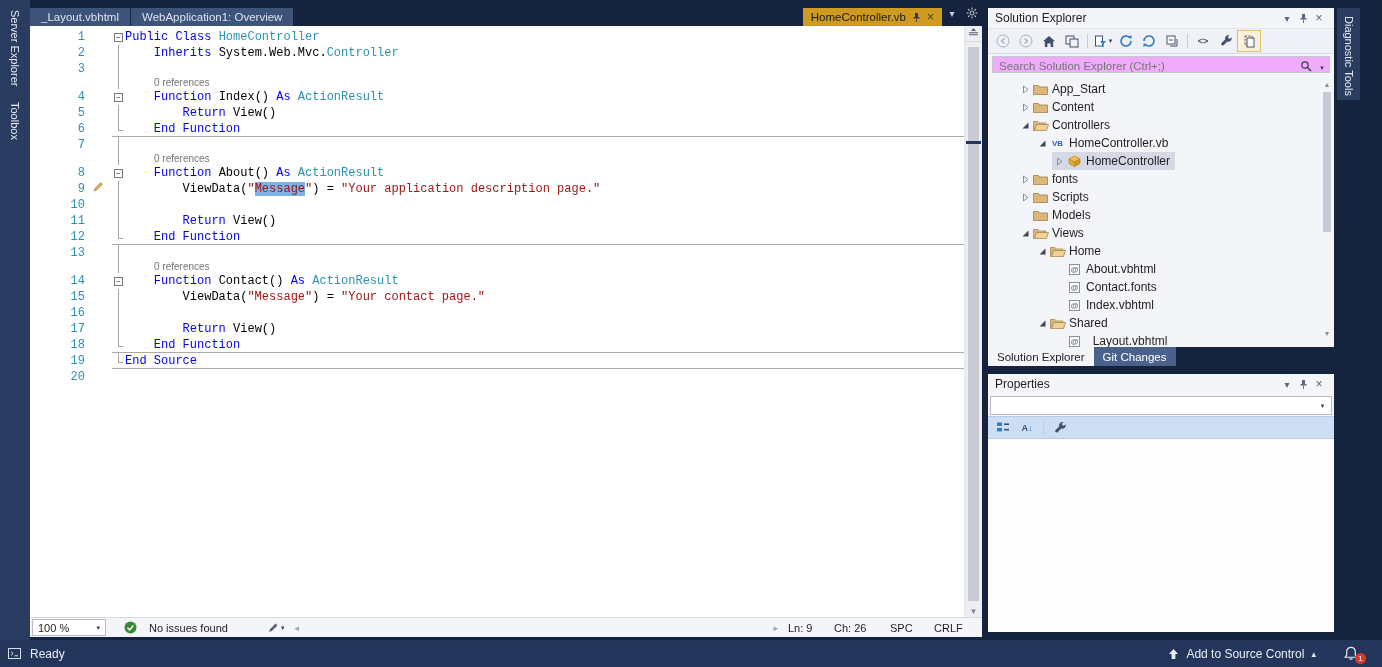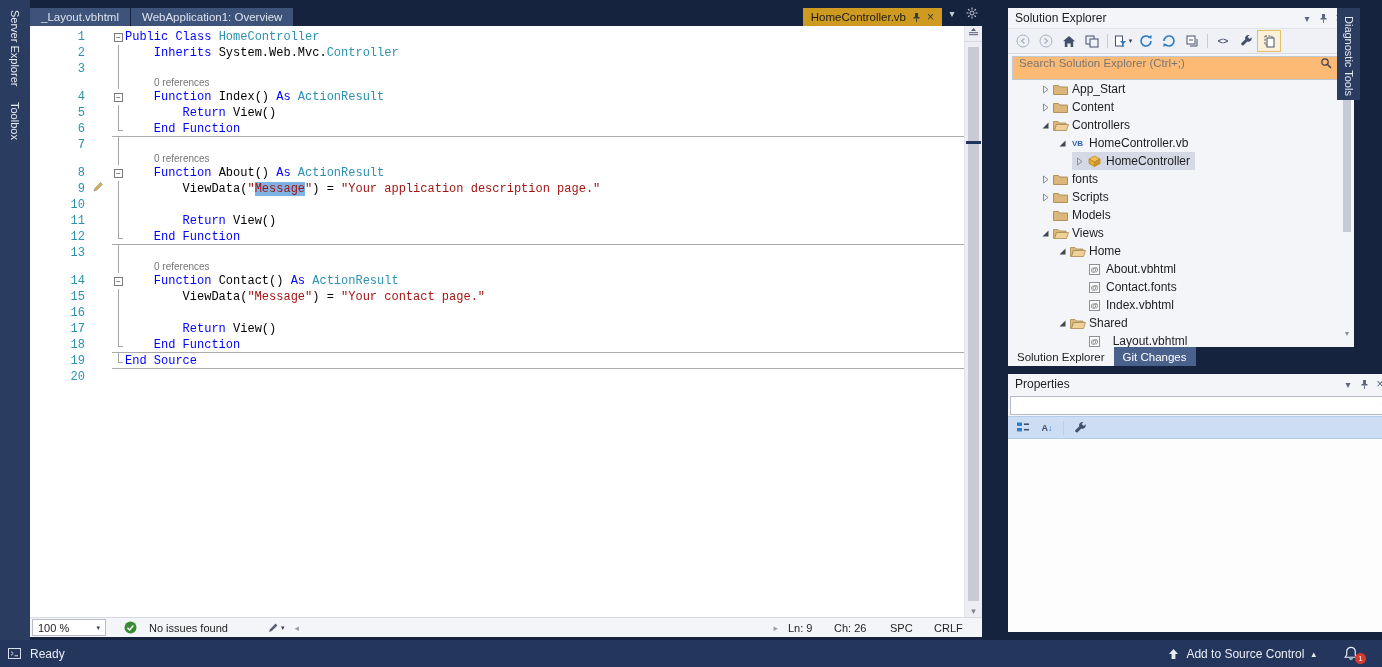--- a/index.html
+++ b/index.html
@@ -60,38 +60,38 @@
   .zoom{width:62px;height:15px;background:#fff;border:1px solid #B8BCC8;margin-left:2px;display:flex;
         align-items:center;justify-content:space-between;padding:0 5px;font-size:11px;}
   .dd{font-size:7px;color:#3A3F4D;margin-left:2px;}
   .health-label{margin-left:12px;}
   .ic-health{margin-left:18px;display:inline-flex;}
   .pen-cluster{margin-left:40px;display:inline-flex;align-items:center;color:#566074;}
   .harrow{color:#9AA0AE;font-size:9px;margin:0 10px;}
   .poscell{width:46px;} .poscell.c2{width:56px;} .poscell.small{width:44px;} .poscell.last{width:48px;}
 
   
-  .panel{position:absolute;background:#F4F5F9;display:flex;flex-direction:column;margin-left:20px;}
+  .panel{position:absolute;background:#F4F5F9;display:flex;flex-direction:column;}
   #se{left:988px;top:8px;width:346px;height:358px;}
-  #props{left:988px;top:374px;width:387px;height:258px;}
+  #props{left:988px;top:374px;width:346px;height:258px;}
   .p-header{height:20px;display:flex;align-items:center;padding:0 7px;color:#1E1E1E;font-size:12px;flex:none;}
   .p-title{flex:1;white-space:nowrap;}
   .hdr-ic{width:16px;text-align:center;color:#5C6680;font-size:10px;display:inline-flex;justify-content:center;align-items:center;}
 
   .se-toolbar{height:26px;background:#EFF1F7;border-top:1px solid #E2E5EC;border-bottom:1px solid #D8DBE4;
               display:flex;align-items:center;padding:0 4px;gap:1px;color:#44506B;flex:none;box-sizing:border-box;}
   .tbtn{min-width:20px;height:20px;display:inline-flex;align-items:center;justify-content:center;padding:0 1px;}
   .tbtn.disabled{color:#A9B0BF;}
   .tbtn.active{background:#FCF1D8;outline:1px solid #E0C06A;}
   .tsep{width:1px;height:14px;background:#C9CDD8;margin:0 3px;}
   .txt-icon{font-weight:bold;font-size:9px;font-family:"Liberation Sans",sans-serif;}
   .blue{color:#2D7BC4;}
 
   .se-search{height:24px;padding:2px 4px;flex:none;box-sizing:border-box;}
-  .search-box{border:1px solid #C3C7D2;background:#fdba74;height:24px;display:flex;align-items:flex-start;box-sizing:border-box;}
+  .search-box{border:1px solid #C3C7D2;background:#f0abfc;height:17px;display:flex;align-items:flex-end;box-sizing:border-box;}
   .search-box input{flex:1;border:0;outline:0;font-family:"Liberation Sans",sans-serif;font-size:11.5px;color:#1E1E1E;padding:0 6px;background:transparent;}
   .search-box input::placeholder{color:#767676;}
   .s-ic{width:18px;color:#3A3F4D;display:inline-flex;justify-content:center;}
   .s-dd{width:14px;color:#3A3F4D;font-size:7px;text-align:center;}
 
   .se-tree{flex:1;position:relative;overflow:hidden;padding-top:2px;}
   .trow{height:18px;display:flex;align-items:center;font-size:12px;color:#1E1E1E;white-space:nowrap;}
   .rowin{display:flex;align-items:center;height:18px;padding-right:5px;}
   .trow.selected .rowin{background:#D4D9E5;}
   .chev{width:14px;display:inline-flex;justify-content:center;flex:none;}

